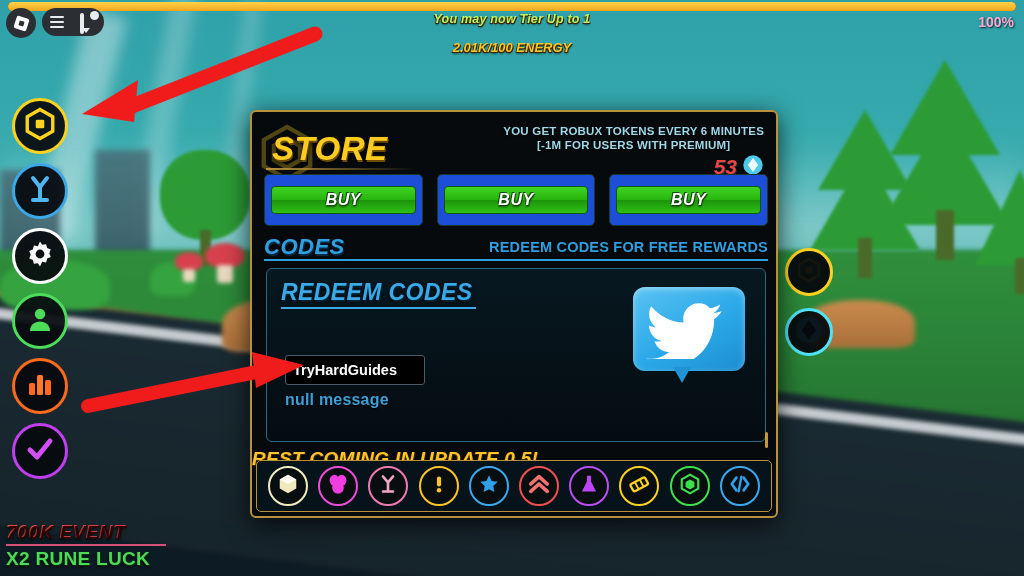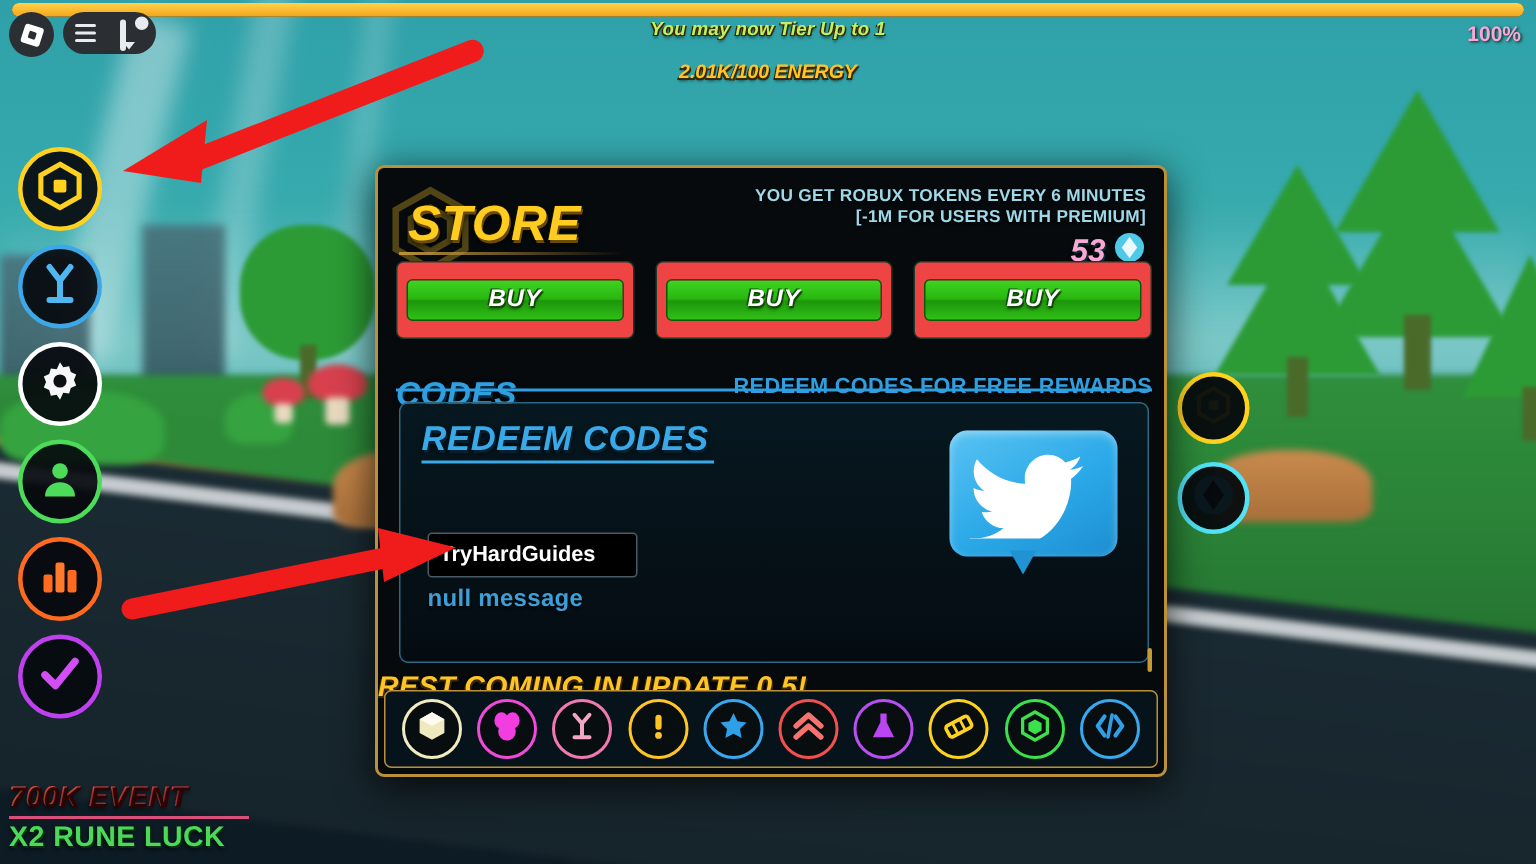--- a/index.html
+++ b/index.html
@@ -192,57 +192,57 @@
     font-size:33px; font-weight:bold; font-style:italic;
     color:#ffcc1f; letter-spacing:.5px;
     text-shadow:0 0 1px #6b4c00, 1px 2px 0 #6b4c00, 0 3px 5px rgba(0,0,0,.8);
   }
   .title-rule {
     position:absolute; left:14px; top:56px; width:150px; height:2px;
     background:linear-gradient(90deg,#b9913a,rgba(185,145,58,0));
   }
 
   .robux-note {
-    position:absolute; right:12px; top:12px; text-align:right;
+    position:absolute; right:12px; top:12px; text-align:center;
     color:#9fd8e8; font-size:11.5px; font-weight:bold; line-height:14px;
     letter-spacing:.2px;
     text-shadow:0 1px 2px rgba(0,0,0,.9);
   }
   .gem-row {
     position:absolute; right:12px; top:42px;
     display:flex; align-items:center; gap:5px;
   }
   .gem-count {
-    color:#f9a8d4; font-size:21px; font-weight:bold; font-style:italic;
+    color:#ef4444; font-size:21px; font-weight:bold; font-style:italic;
     text-shadow:1px 1px 0 #063038, 0 2px 3px rgba(0,0,0,.8);
   }
 
   .buy-row {
     position:absolute; left:12px; top:62px; width:504px;
     display:flex; gap:14px;
   }
   .buy-slot {
     flex:1; height:52px; border-radius:5px;
-    border:1px solid #1c3a2a; background:#ef4444;
+    border:1px solid #1c3a2a; background:#1d4ed8;
     display:flex; align-items:center; justify-content:center;
     padding:0 6px;
   }
   .buy-btn {
     width:100%; height:28px; border-radius:4px; cursor:pointer;
     background:linear-gradient(180deg,#3fd321 0%,#27b60f 48%,#1d950b 52%,#2fc016 100%);
     border:1px solid #0c5a06;
     display:flex; align-items:center; justify-content:center;
     color:#ffffff; font-size:16px; font-weight:bold; font-style:italic;
     letter-spacing:.5px;
     text-shadow:1px 1px 0 #114a07, -1px -1px 0 #114a07, 0 2px 2px rgba(0,0,0,.5);
   }
 
   .codes-head {
-    position:absolute; left:12px; top:138px; width:504px;
-    display:flex; align-items:flex-start; justify-content:space-between;
+    position:absolute; left:12px; top:122px; width:504px;
+    display:flex; align-items:center; justify-content:space-between;
   }
   .codes-label {
     font-size:22px; font-weight:bold; font-style:italic; color:#2f9fe0;
     letter-spacing:.5px;
     text-shadow:0 0 1px #062a42, 1px 2px 0 #062a42, 0 2px 4px rgba(0,0,0,.75);
   }
   .codes-sub {
     font-size:14.5px; font-weight:bold; color:#2f9fe0; letter-spacing:.2px;
     text-shadow:0 1px 2px rgba(0,0,0,.85);
   }

